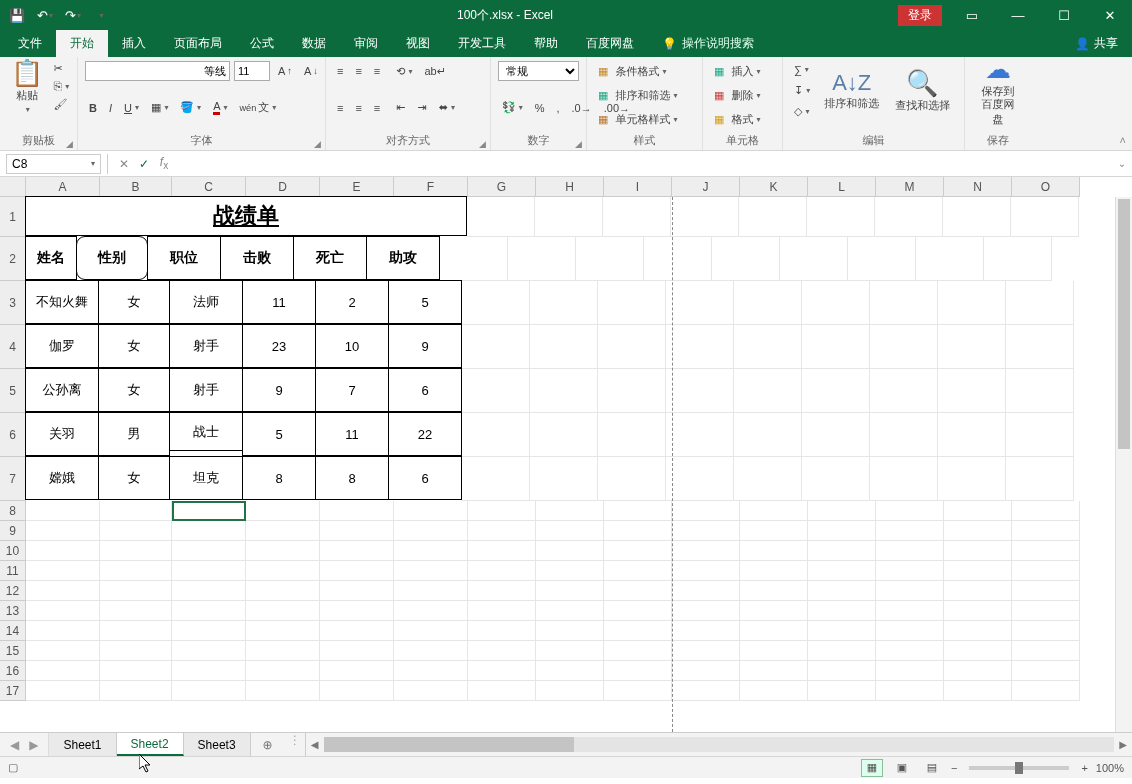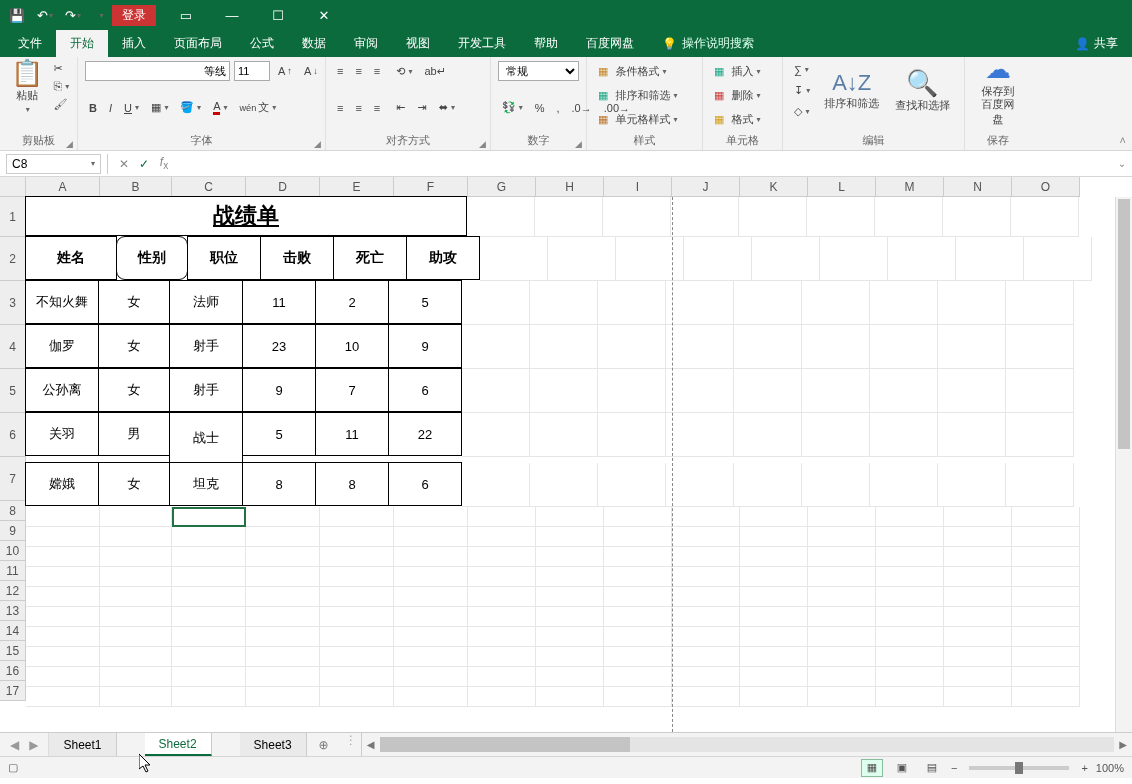--- a/index.html
+++ b/index.html
@@ -91,20 +91,21 @@
 
 <div class="title-bar">
   <div class="qat">
     <span class="qat-btn">💾</span>
     <span class="qat-btn">↶<span class="dd">▾</span></span>
     <span class="qat-btn">↷<span class="dd">▾</span></span>
     <span class="qat-btn">
         <span class="dd">▾</span>
       </span>
   </div>
+  <div class="title-center">100个.xlsx  -  Excel</div>
   <div class="title-right">
     <span class="login-btn">登录</span>
     <span class="win-btn">▭</span>
     <span class="win-btn">―</span>
     <span class="win-btn">☐</span>
     <span class="win-btn">✕</span>
   </div>
 </div>
 
 <div class="ribbon-tabs">
@@ -336,21 +337,21 @@
         <div class="cell" style="width: 68px; height: 40px;"></div>
         <div class="cell" style="width: 68px; height: 40px;"></div>
         <div class="cell" style="width: 68px; height: 40px;"></div>
         <div class="cell" style="width: 68px; height: 40px;"></div>
         <div class="cell" style="width: 68px; height: 40px;"></div>
         <div class="cell" style="width: 68px; height: 40px;"></div>
         <div class="cell" style="width: 68px; height: 40px;"></div>
         <div class="cell" style="width: 68px; height: 40px;"></div>
       </div>
       <div class="cellrow">
-        <div class="cell tblcell tbl-head" style="width: 92px; height: 44px;">姓名</div>
+        <div class="cell tblcell tbl-head" style="width: 52px; height: 44px;">姓名</div>
         <div class="cell tblcell tbl-head" style="width: 72px; height: 44px; border-radius: 9px;">性别</div>
         <div class="cell tblcell tbl-head" style="width: 74px; height: 44px;">职位</div>
         <div class="cell tblcell tbl-head" style="width: 74px; height: 44px;">击败</div>
         <div class="cell tblcell tbl-head" style="width: 74px; height: 44px;">死亡</div>
         <div class="cell tblcell tbl-head" style="width: 74px; height: 44px;">助攻</div>
         <div class="cell" style="width: 68px; height: 44px;"></div>
         <div class="cell" style="width: 68px; height: 44px;"></div>
         <div class="cell" style="width: 68px; height: 44px;"></div>
         <div class="cell" style="width: 68px; height: 44px;"></div>
         <div class="cell" style="width: 68px; height: 44px;"></div>
@@ -406,21 +407,21 @@
         <div class="cell" style="width: 68px; height: 44px;"></div>
         <div class="cell" style="width: 68px; height: 44px;"></div>
         <div class="cell" style="width: 68px; height: 44px;"></div>
         <div class="cell" style="width: 68px; height: 44px;"></div>
         <div class="cell" style="width: 68px; height: 44px;"></div>
         <div class="cell" style="width: 68px; height: 44px;"></div>
       </div>
       <div class="cellrow">
         <div class="cell tblcell tbl-data" style="width: 74px; height: 44px;">关羽</div>
         <div class="cell tblcell tbl-data" style="width: 72px; height: 44px;">男</div>
-        <div class="cell tblcell tbl-data" style="width: 74px; height: 51px;">战士</div>
+        <div class="cell tblcell tbl-data" style="width: 74px; height: 39px;">战士</div>
         <div class="cell tblcell tbl-data" style="width: 74px; height: 44px;">5</div>
         <div class="cell tblcell tbl-data" style="width: 74px; height: 44px;">11</div>
         <div class="cell tblcell tbl-data" style="width: 74px; height: 44px;">22</div>
         <div class="cell" style="width: 68px; height: 44px;"></div>
         <div class="cell" style="width: 68px; height: 44px;"></div>
         <div class="cell" style="width: 68px; height: 44px;"></div>
         <div class="cell" style="width: 68px; height: 44px;"></div>
         <div class="cell" style="width: 68px; height: 44px;"></div>
         <div class="cell" style="width: 68px; height: 44px;"></div>
         <div class="cell" style="width: 68px; height: 44px;"></div>
@@ -619,21 +620,21 @@
   <div class="vscroll">
       <div class="thumb"></div>
     </div>
 </div>
 
 <div class="tabs-bar">
   <div class="tab-nav">
     <span>◀</span>
     <span>▶</span>
   </div>
-  <div id="sheet-tabs" style="display:flex;gap:28px;">
+  <div id="sheet-tabs" style="display:flex;">
       <div class="sheet-tab ">Sheet1</div>
       <div class="sheet-tab active">Sheet2</div>
       <div class="sheet-tab ">Sheet3</div>
     </div>
   <div class="add-sheet">⊕</div>
   <span class="drag-dots">⋮</span>
   <div class="hscroll-area">
     <span class="hscroll-arrow">◀</span>
     <div class="hscroll-track">
         <div class="hscroll-thumb"></div>

